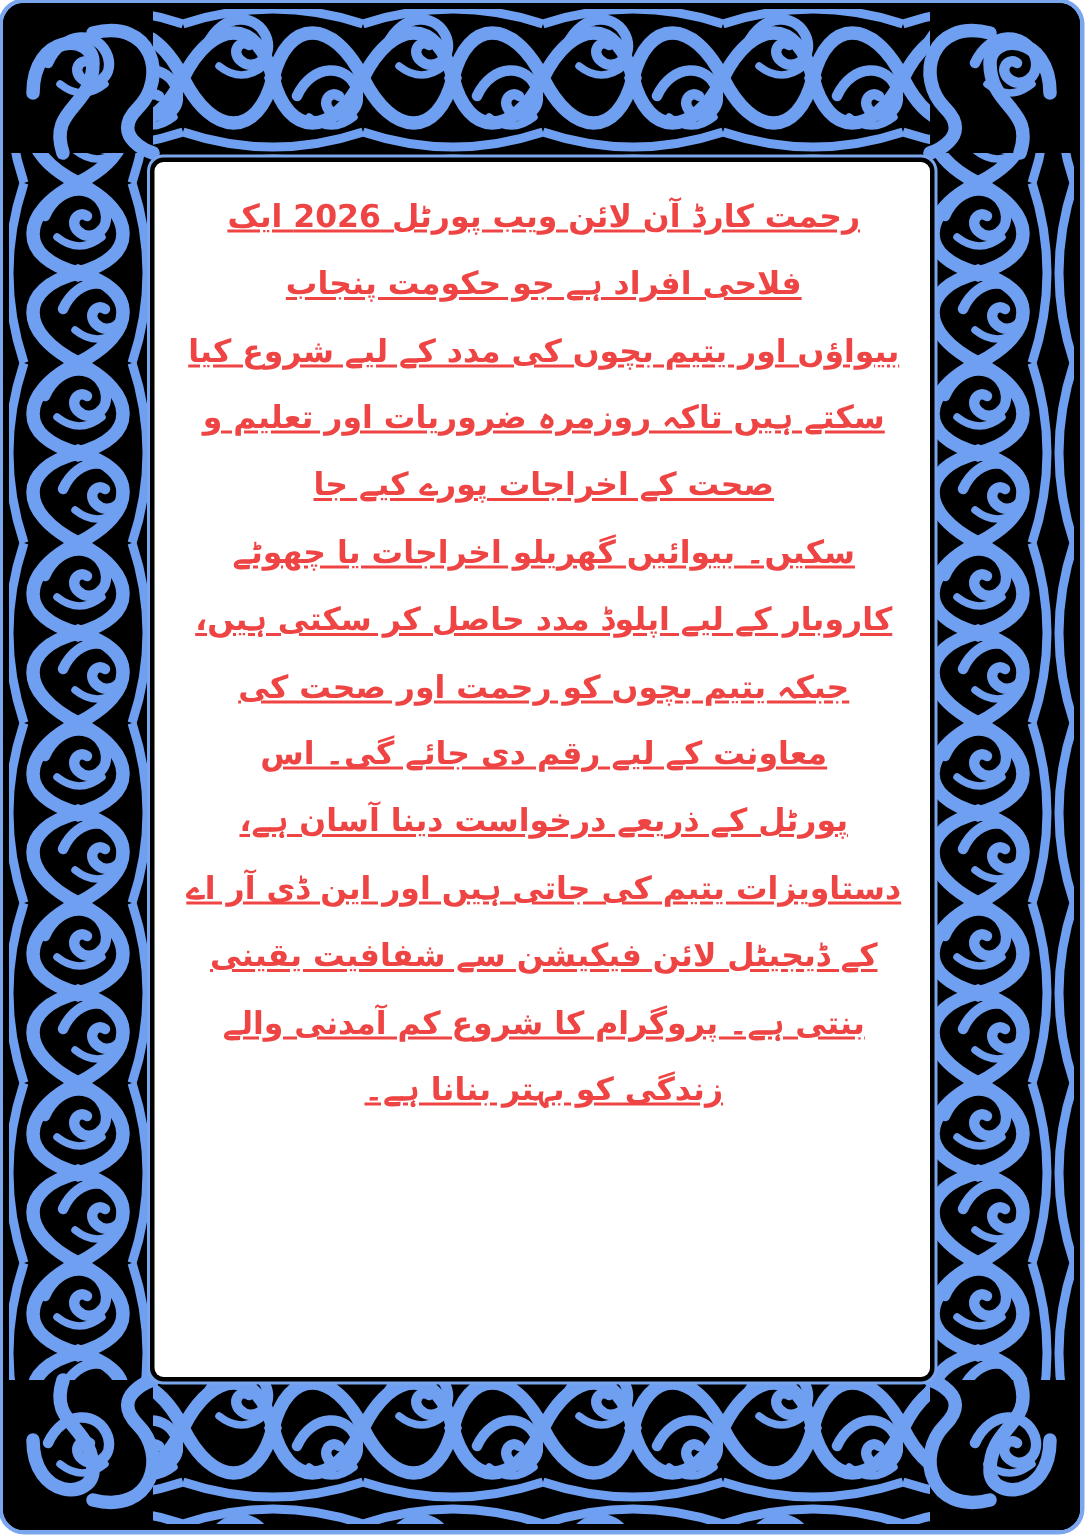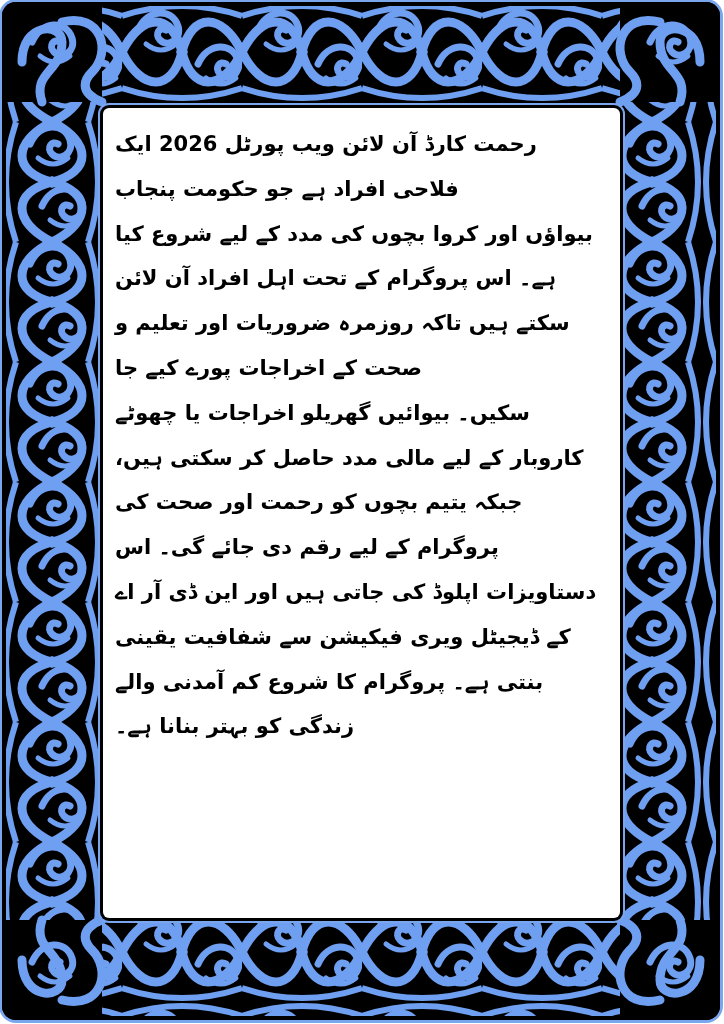--- a/index.html
+++ b/index.html
@@ -17,24 +17,25 @@
   }
   .frame svg { position: absolute; left: 0; top: 0; }
   .inner {
     position: absolute; left: 103px; top: 108px; width: 517px; height: 810px;
     background: #ffffff;
     box-shadow: 0 0 0 3px #000, 0 0 0 5px #7aa6ee;
     border-radius: 6px;
   }
   .text {
     position: absolute; left: 115px; top: 122px; width: 495px;
-    direction: rtl; text-align: left;
+    direction: rtl; text-align: center;
     font-family: "DejaVu Sans", sans-serif;
-    font-size: 21px; font-weight: bold; color: #000000;
+    font-size: 21px; font-weight: bold; color: #ef4444;
     line-height: 44.8px;
+    text-decoration: underline;
   }
   .text .line { display: block; white-space: nowrap; }
 </style>
 </head>
 <body>
 
 <div class="frame">
   <svg width="718" height="1018" viewBox="0 0 718 1018">
     <defs>
       <g id="scroll">
@@ -83,25 +84,25 @@
     <use href="#scroll" x="30" y="960"></use>
     <use href="#scroll" x="648" y="960"></use>
   </svg>
 </div>
 
 <div class="inner"></div>
 
 <div class="text" lang="ur">
   <span class="line">رحمت کارڈ آن لائن ویب پورٹل 2026 ایک</span>
   <span class="line">فلاحی افراد ہے جو حکومت پنجاب</span>
-  <span class="line">بیواؤں اور کروا بچوں کی مدد کے لیے شروع کیا</span>
-  <span class="line">ہے۔ اس پروگرام کے تحت اہل افراد آن لائن</span>
+  <span class="line">بیواؤں اور یتیم بچوں کی مدد کے لیے شروع کیا</span>
   <span class="line">سکتے ہیں تاکہ روزمرہ ضروریات اور تعلیم و</span>
   <span class="line">صحت کے اخراجات پورے کیے جا</span>
   <span class="line">سکیں۔ بیوائیں گھریلو اخراجات یا چھوٹے</span>
-  <span class="line">کاروبار کے لیے مالی مدد حاصل کر سکتی ہیں،</span>
+  <span class="line">کاروبار کے لیے اپلوڈ مدد حاصل کر سکتی ہیں،</span>
   <span class="line">جبکہ یتیم بچوں کو رحمت اور صحت کی</span>
-  <span class="line">پروگرام کے لیے رقم دی جائے گی۔ اس</span>
-  <span class="line">دستاویزات اپلوڈ کی جاتی ہیں اور این ڈی آر اے</span>
-  <span class="line">کے ڈیجیٹل ویری فیکیشن سے شفافیت یقینی</span>
+  <span class="line">معاونت کے لیے رقم دی جائے گی۔ اس</span>
+  <span class="line">پورٹل کے ذریعے درخواست دینا آسان ہے،</span>
+  <span class="line">دستاویزات یتیم کی جاتی ہیں اور این ڈی آر اے</span>
+  <span class="line">کے ڈیجیٹل لائن فیکیشن سے شفافیت یقینی</span>
   <span class="line">بنتی ہے۔ پروگرام کا شروع کم آمدنی والے</span>
   <span class="line">زندگی کو بہتر بنانا ہے۔</span>
 </div>
 
 </body></html>

